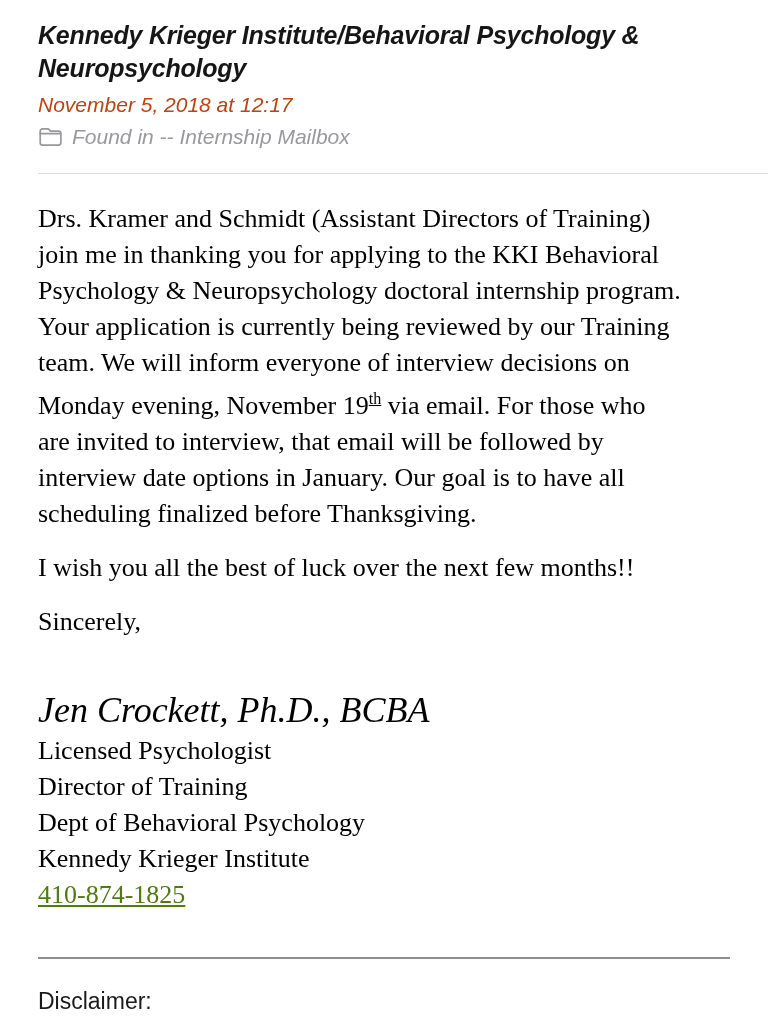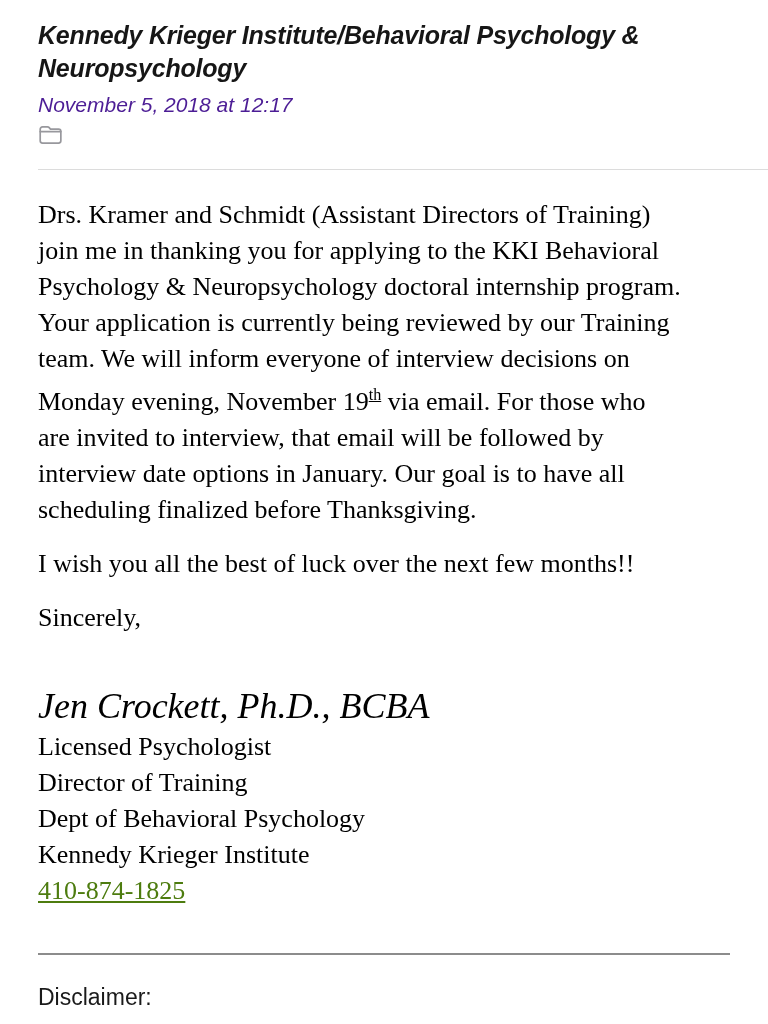--- a/index.html
+++ b/index.html
@@ -19,21 +19,21 @@
     font-size: 25px;
     line-height: 33px;
     font-weight: 700;
     color: #161616;
     letter-spacing: -0.2px;
   }
   .meta-date {
     margin-top: 8px;
     font-size: 21px;
     line-height: 24px;
-    color: #4c1d95;
+    color: #c2410c;
   }
   .found-row {
     margin-top: 7px;
     display: flex;
     align-items: center;
     gap: 9px;
     font-size: 21px;
     line-height: 25px;
     color: #98989d;
   }
@@ -95,20 +95,21 @@
 <div class="header">
   <h1 class="subject">Kennedy Krieger Institute/Behavioral Psychology &amp; Neuropsychology</h1>
   <div class="meta-date">November 5, 2018 at 12:17</div>
   <div class="found-row">
     <span>
       <svg class="folder-svg" width="25" height="21" viewBox="0 0 25 21" fill="none" stroke="#98989d" stroke-width="1.7" stroke-linejoin="round" stroke-linecap="round">
         <path d="M2.2 7.0 V5.2 a2.3 2.3 0 0 1 2.3-2.3 h5.0 c0.65 0 1.27 0.28 1.7 0.77 l1.25 1.43 h8.1 a2.3 2.3 0 0 1 2.3 2.3 v9.4 a2.3 2.3 0 0 1-2.3 2.3 H4.5 a2.3 2.3 0 0 1-2.3-2.3 Z"></path>
         <path d="M2.2 7.6 h20.6"></path>
       </svg>
     </span>
+    <span>Found in -- Internship Mailbox</span>
   </div>
 </div>
 
 <hr class="divider-top">
 
 <div class="email-body">
   <p class="para"><span>Drs. Kramer and Schmidt (Assistant Directors of Training)
 join me in thanking you for applying to the KKI Behavioral
 Psychology &amp; Neuropsychology doctoral internship program.
 Your application is currently being reviewed by our Training

